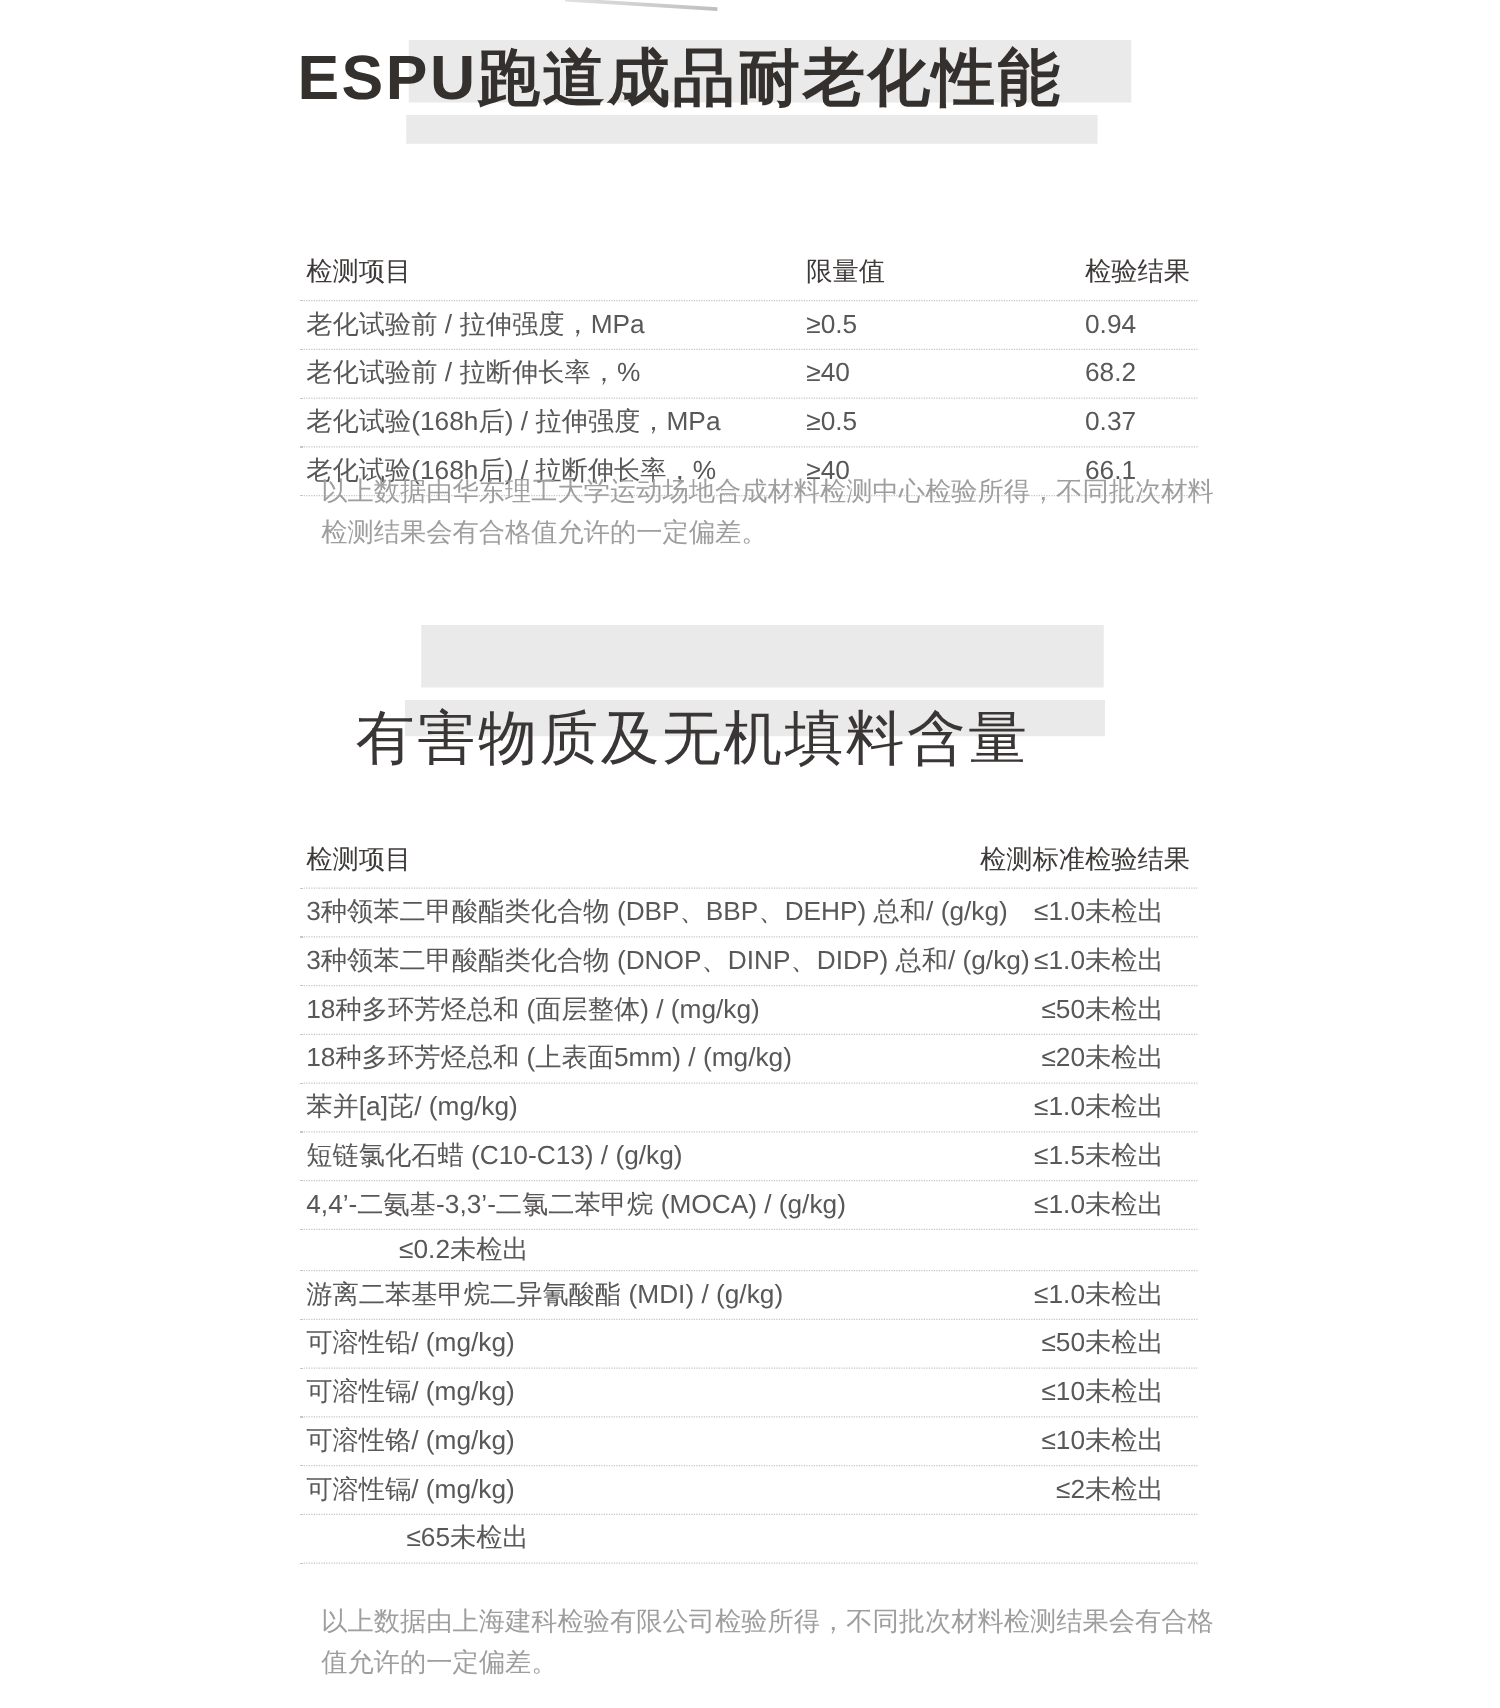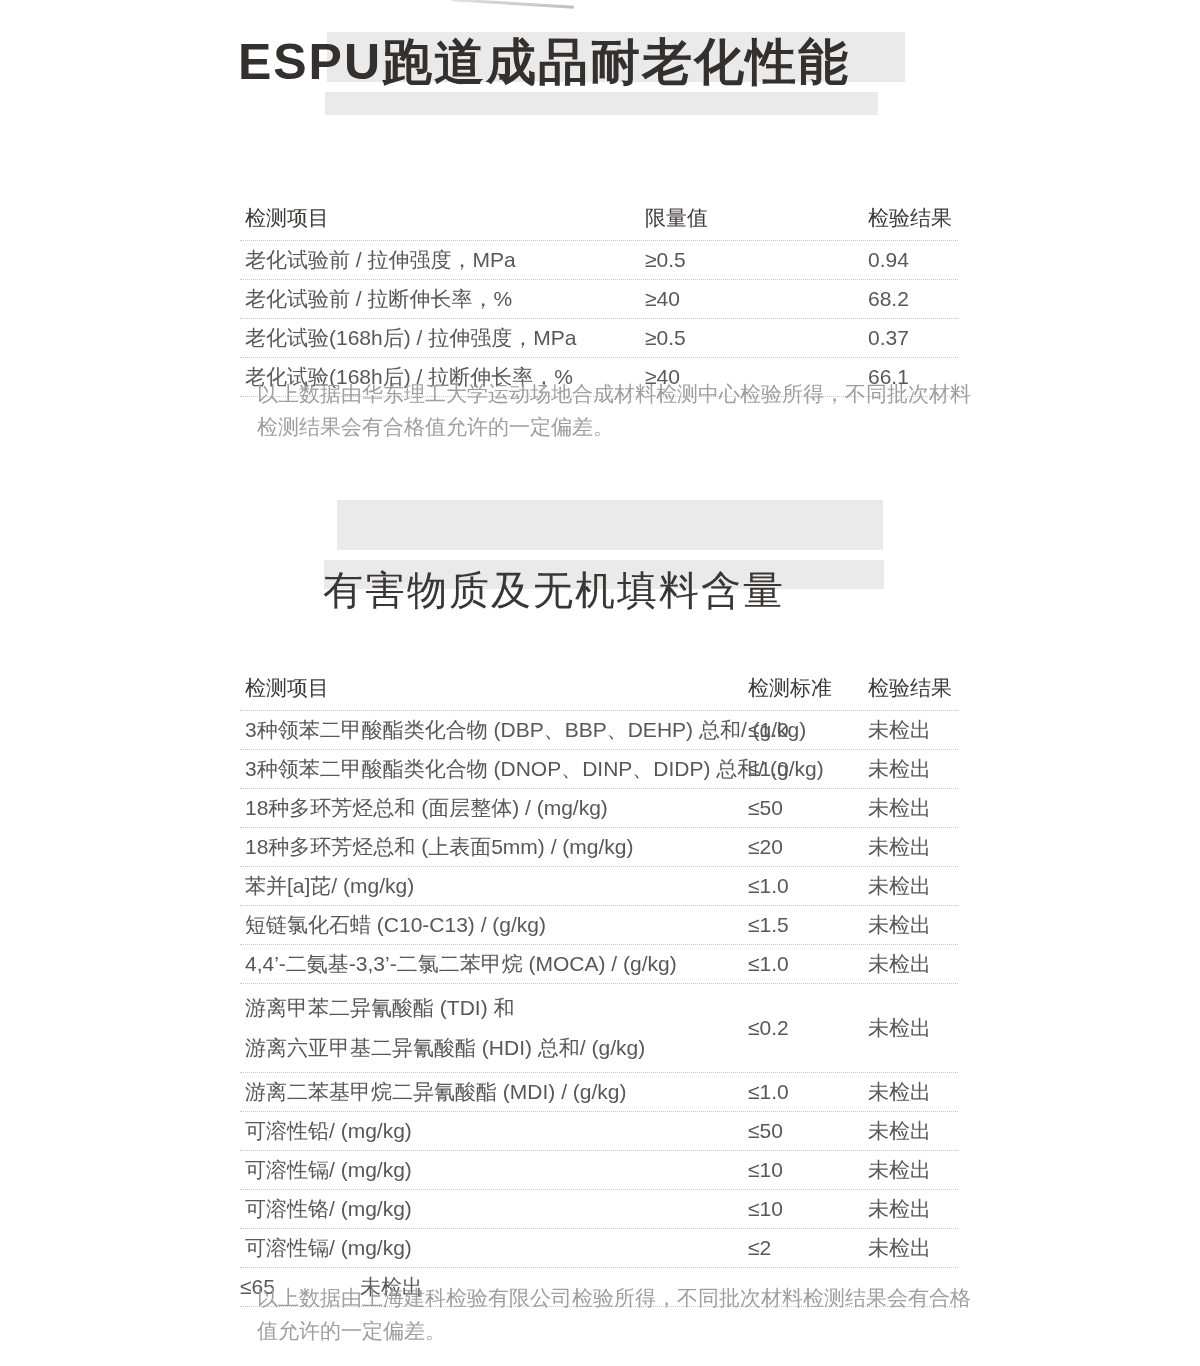--- a/index.html
+++ b/index.html
@@ -16,21 +16,21 @@
   }
 
   
   .sec-title {
     position:absolute; left:0; width:1088px; margin:0; text-align:center;
     font-size:50px; line-height:58px; font-weight:bold; letter-spacing:2px;
     color:#34302d; z-index:2;
   }
   .sec-subtitle {
     position:absolute; left:0; width:1108px; margin:0; text-align:center;
-    font-size:40px; line-height:50px; font-weight:normal; letter-spacing:2px;
+    font-size:47px; line-height:50px; font-weight:normal; letter-spacing:2px;
     color:#3a3635; z-index:2;
   }
   .bar { position:absolute; background:#eaeaea; z-index:1; }
 
   .title1      { top:33px; }
   .bar-title1  { left:327px; top:32px;  width:578px; height:50px; }
   .bar-under1  { left:325px; top:92px;  width:553px; height:23px; }
 
   .title2      { top:498px; }
   .bar-title2  { left:337px; top:500px; width:546px; height:50px; }
@@ -45,21 +45,21 @@
     display:flex; align-items:center;
     border-bottom:1px dotted #c6c6c6;
     padding:7px 0; line-height:24px;
   }
   .thead { font-weight:normal; color:#3e3a39; padding:4px 0 10px 0;margin-top:24px; }
   .c1 { white-space:pre; padding-left:5px; }
   .t1 .c1 { width:400px; flex:none; }
   .t1 .c2 { width:223px; flex:none; }
   .t1 .c3 { flex:1; }
   .t2 .c1 { width:503px; flex:none; }
-  .t2 .c2 { width:120px; flex:none; }
+  .t2 .c2 { width:120px; flex:none;text-align:right; }
   .t2 .c3 { flex:1; }
   .trow.tall { padding:4px 0; }
   .trow.tall .c1 { line-height:40px; }
 
   
   .footnote {
     position:absolute; left:257px; width:720px; margin:0;
     font-size:21px; line-height:33px; color:#9e9e9e;
     white-space:pre-line; z-index:2;
   }
@@ -149,22 +149,20 @@
           <div class="c1">短链氯化石蜡 (C10-C13) / (g/kg)</div>
           <div class="c2">≤1.5</div>
           <div class="c3">未检出</div>
         </div>
         <div class="trow">
           <div class="c1">4,4’-二氨基-3,3’-二氯二苯甲烷 (MOCA) / (g/kg)</div>
           <div class="c2">≤1.0</div>
           <div class="c3">未检出</div>
         </div>
         <div class="trow tall">
-          <div class="c1">游离甲苯二异氰酸酯 (TDI) 和
-游离六亚甲基二异氰酸酯 (HDI) 总和/ (g/kg)</div>
           <div class="c2">≤0.2</div>
           <div class="c3">未检出</div>
         </div>
         <div class="trow">
           <div class="c1">游离二苯基甲烷二异氰酸酯 (MDI) / (g/kg)</div>
           <div class="c2">≤1.0</div>
           <div class="c3">未检出</div>
         </div>
         <div class="trow">
           <div class="c1">可溶性铅/ (mg/kg)</div>

